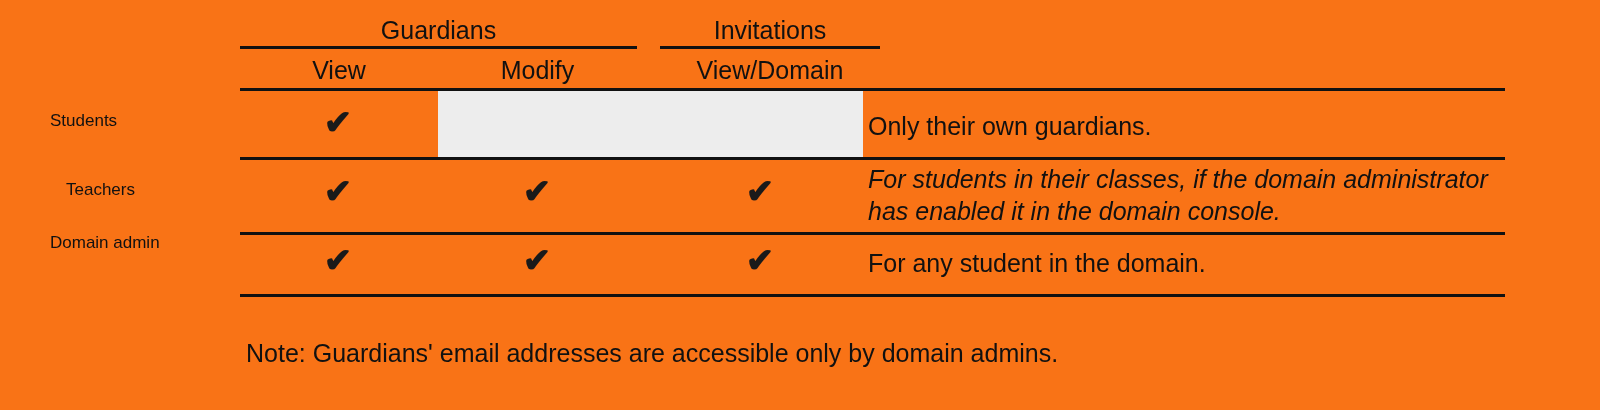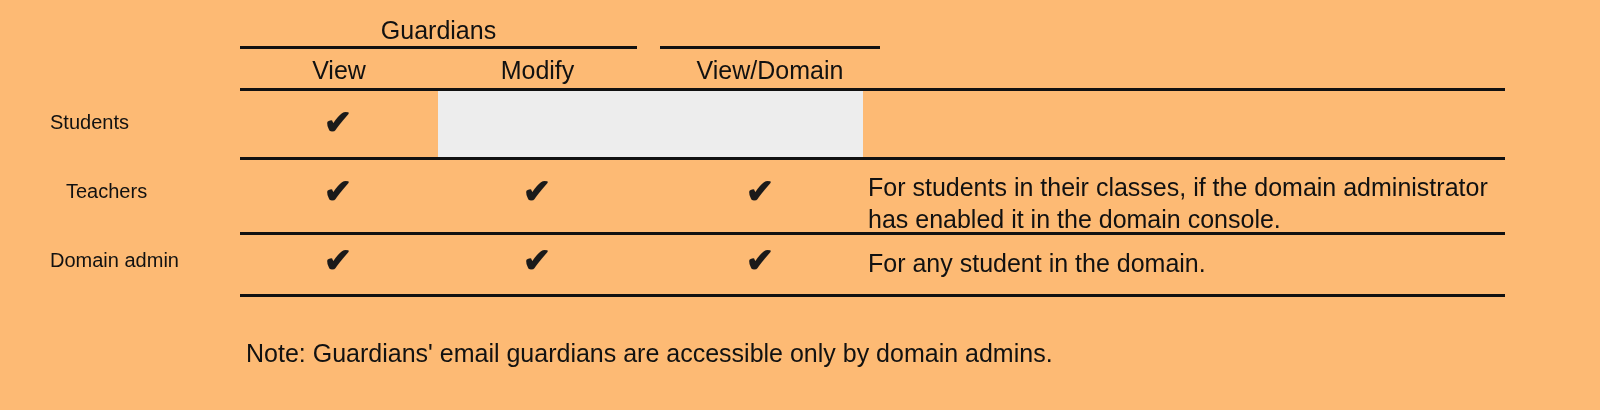--- a/index.html
+++ b/index.html
@@ -14,21 +14,21 @@
     color: #111111;
     overflow: hidden;
     position: relative;
   }
 
   .sheet {
     position: absolute;
     left: 0; top: 0;
     width: 1600px;
     height: 410px;
-    background: #fdba74;
+    background: #f97316;
   }
 
   
   .group-head {
     position: absolute;
     font-size: 25px;
     line-height: 1;
     text-align: center;
     color: #111;
     white-space: nowrap;
@@ -78,28 +78,28 @@
     top: 91px;
     width: 425px;
     height: 66px;
     background: #ededed;
   }
 
   
   .row-label {
     position: absolute;
     left: 50px;
-    font-size: 20px;
+    font-size: 17px;
     line-height: 1;
     color: #111;
     white-space: nowrap;
   }
   #label-students { top: 112px; }
   #label-teachers { top: 181px; margin-left: 16px; }
-  #label-domain-admin { top: 250px; }
+  #label-domain-admin { top: 234px; }
 
   
   .check {
     position: absolute;
     font-size: 34px;
     line-height: 1;
     font-weight: bold;
     color: #1a1a1a;
     text-align: center;
     width: 60px;
@@ -114,21 +114,21 @@
   
   .note-cell {
     position: absolute;
     left: 868px;
     font-size: 25px;
     line-height: 32px;
     color: #111;
     width: 640px;
   }
   #note-students { top: 110px; }
-  #note-teachers { top: 171px; }
+  #note-teachers { top: 163px; font-style: italic; }
   #note-admin { top: 247px; }
 
   
   #footnote {
     position: absolute;
     left: 246px;
     top: 338px;
     font-size: 25px;
     line-height: 1.2;
     color: #111;
@@ -136,45 +136,47 @@
   }
 </style>
 </head>
 <body>
 
 <div class="sheet">
 
   <div class="group-head" id="group-guardians">Guardians</div>
   <div class="group-rule" id="rule-guardians"></div>
 
+  <div class="group-head" id="group-invitations">Invitations</div>
   <div class="group-rule" id="rule-invitations"></div>
 
   <div class="col-head" id="col-view">View</div>
   <div class="col-head" id="col-modify">Modify</div>
   <div class="col-head" id="col-viewmodify">View/Domain</div>
 
   <div class="hrule" id="hrule-top"></div>
 
   <div id="shade-students"></div>
 
   <div class="row-label" id="label-students">Students</div>
   <div class="check c-view r-students">✔</div>
   <div class="check c-modify r-students"></div>
   <div class="check c-invite r-students"></div>
+  <div class="note-cell" id="note-students">Only their own guardians.</div>
   <div class="hrule" id="hrule-r1"></div>
 
   <div class="row-label" id="label-teachers">Teachers</div>
   <div class="check c-view r-teachers">✔</div>
   <div class="check c-modify r-teachers">✔</div>
   <div class="check c-invite r-teachers">✔</div>
   <div class="note-cell" id="note-teachers">For students in their classes, if the domain administrator has enabled it in the domain console.</div>
   <div class="hrule" id="hrule-r2"></div>
 
   <div class="row-label" id="label-domain-admin">Domain admin</div>
   <div class="check c-view r-admin">✔</div>
   <div class="check c-modify r-admin">✔</div>
   <div class="check c-invite r-admin">✔</div>
   <div class="note-cell" id="note-admin">For any student in the domain.</div>
   <div class="hrule" id="hrule-bottom"></div>
 
-  <div id="footnote">Note: Guardians' email guardians are accessible only by domain admins.</div>
+  <div id="footnote">Note: Guardians' email addresses are accessible only by domain admins.</div>
 
 </div>
 
 </body></html>

